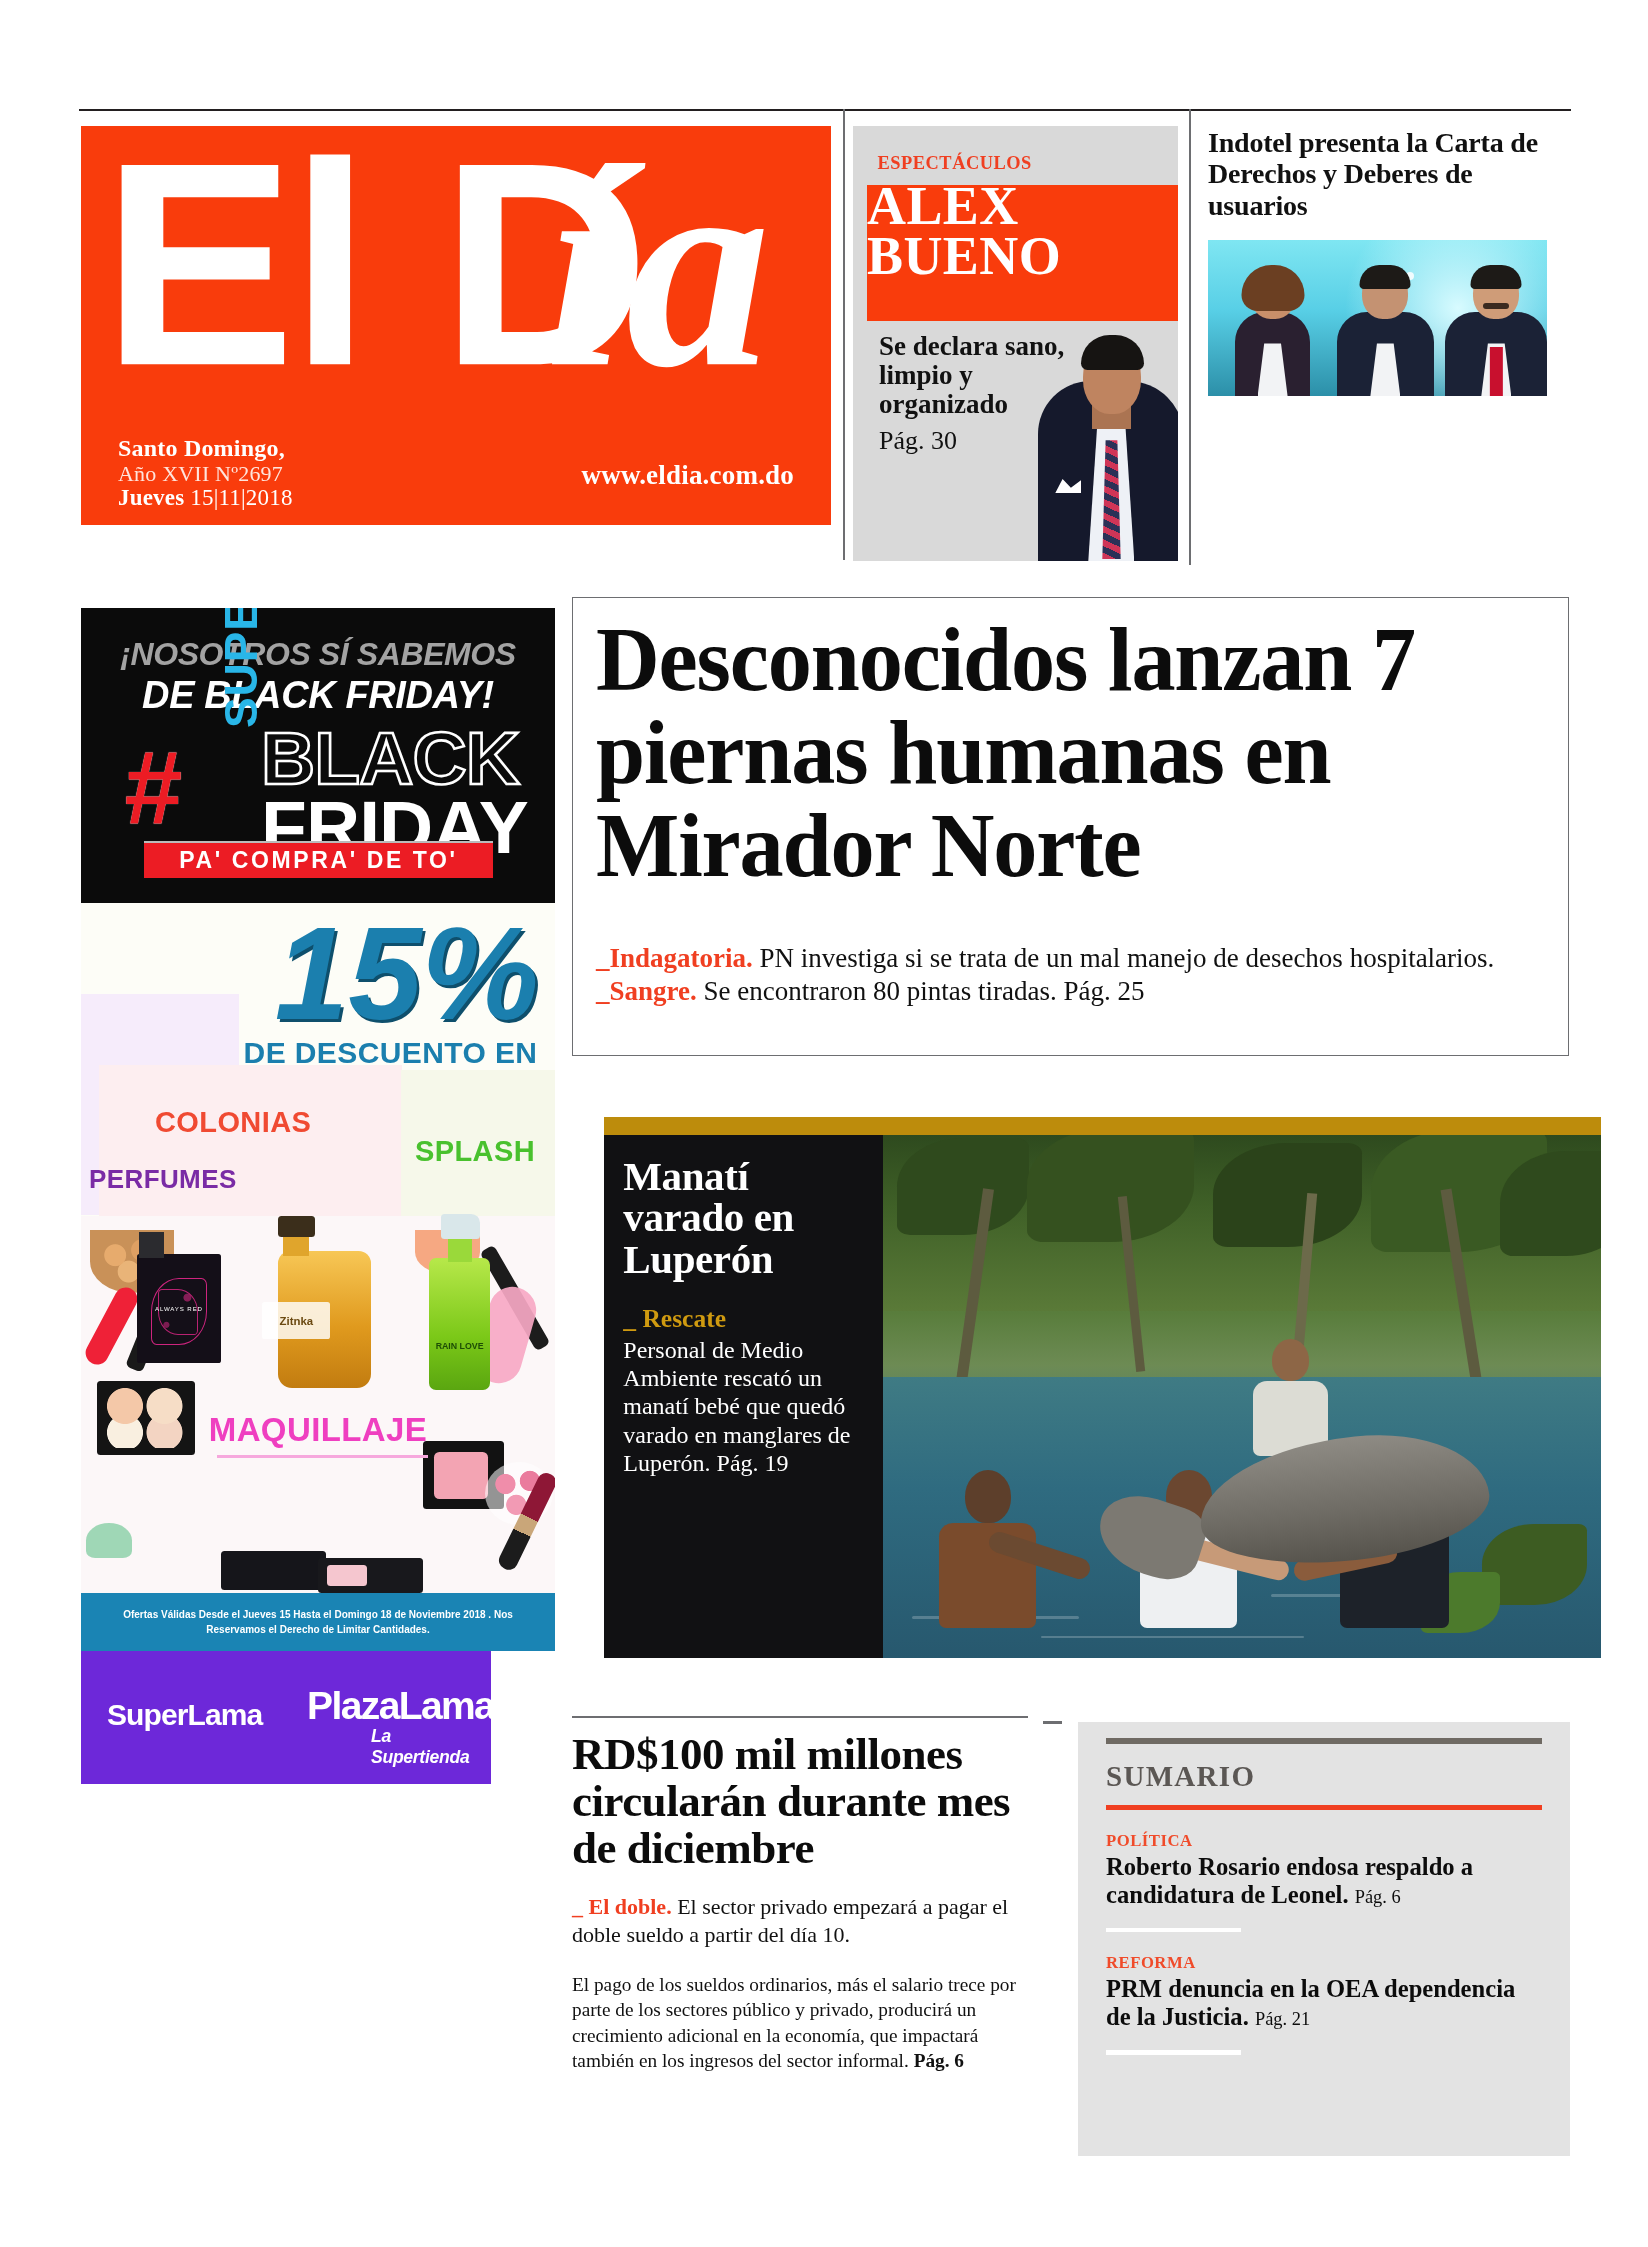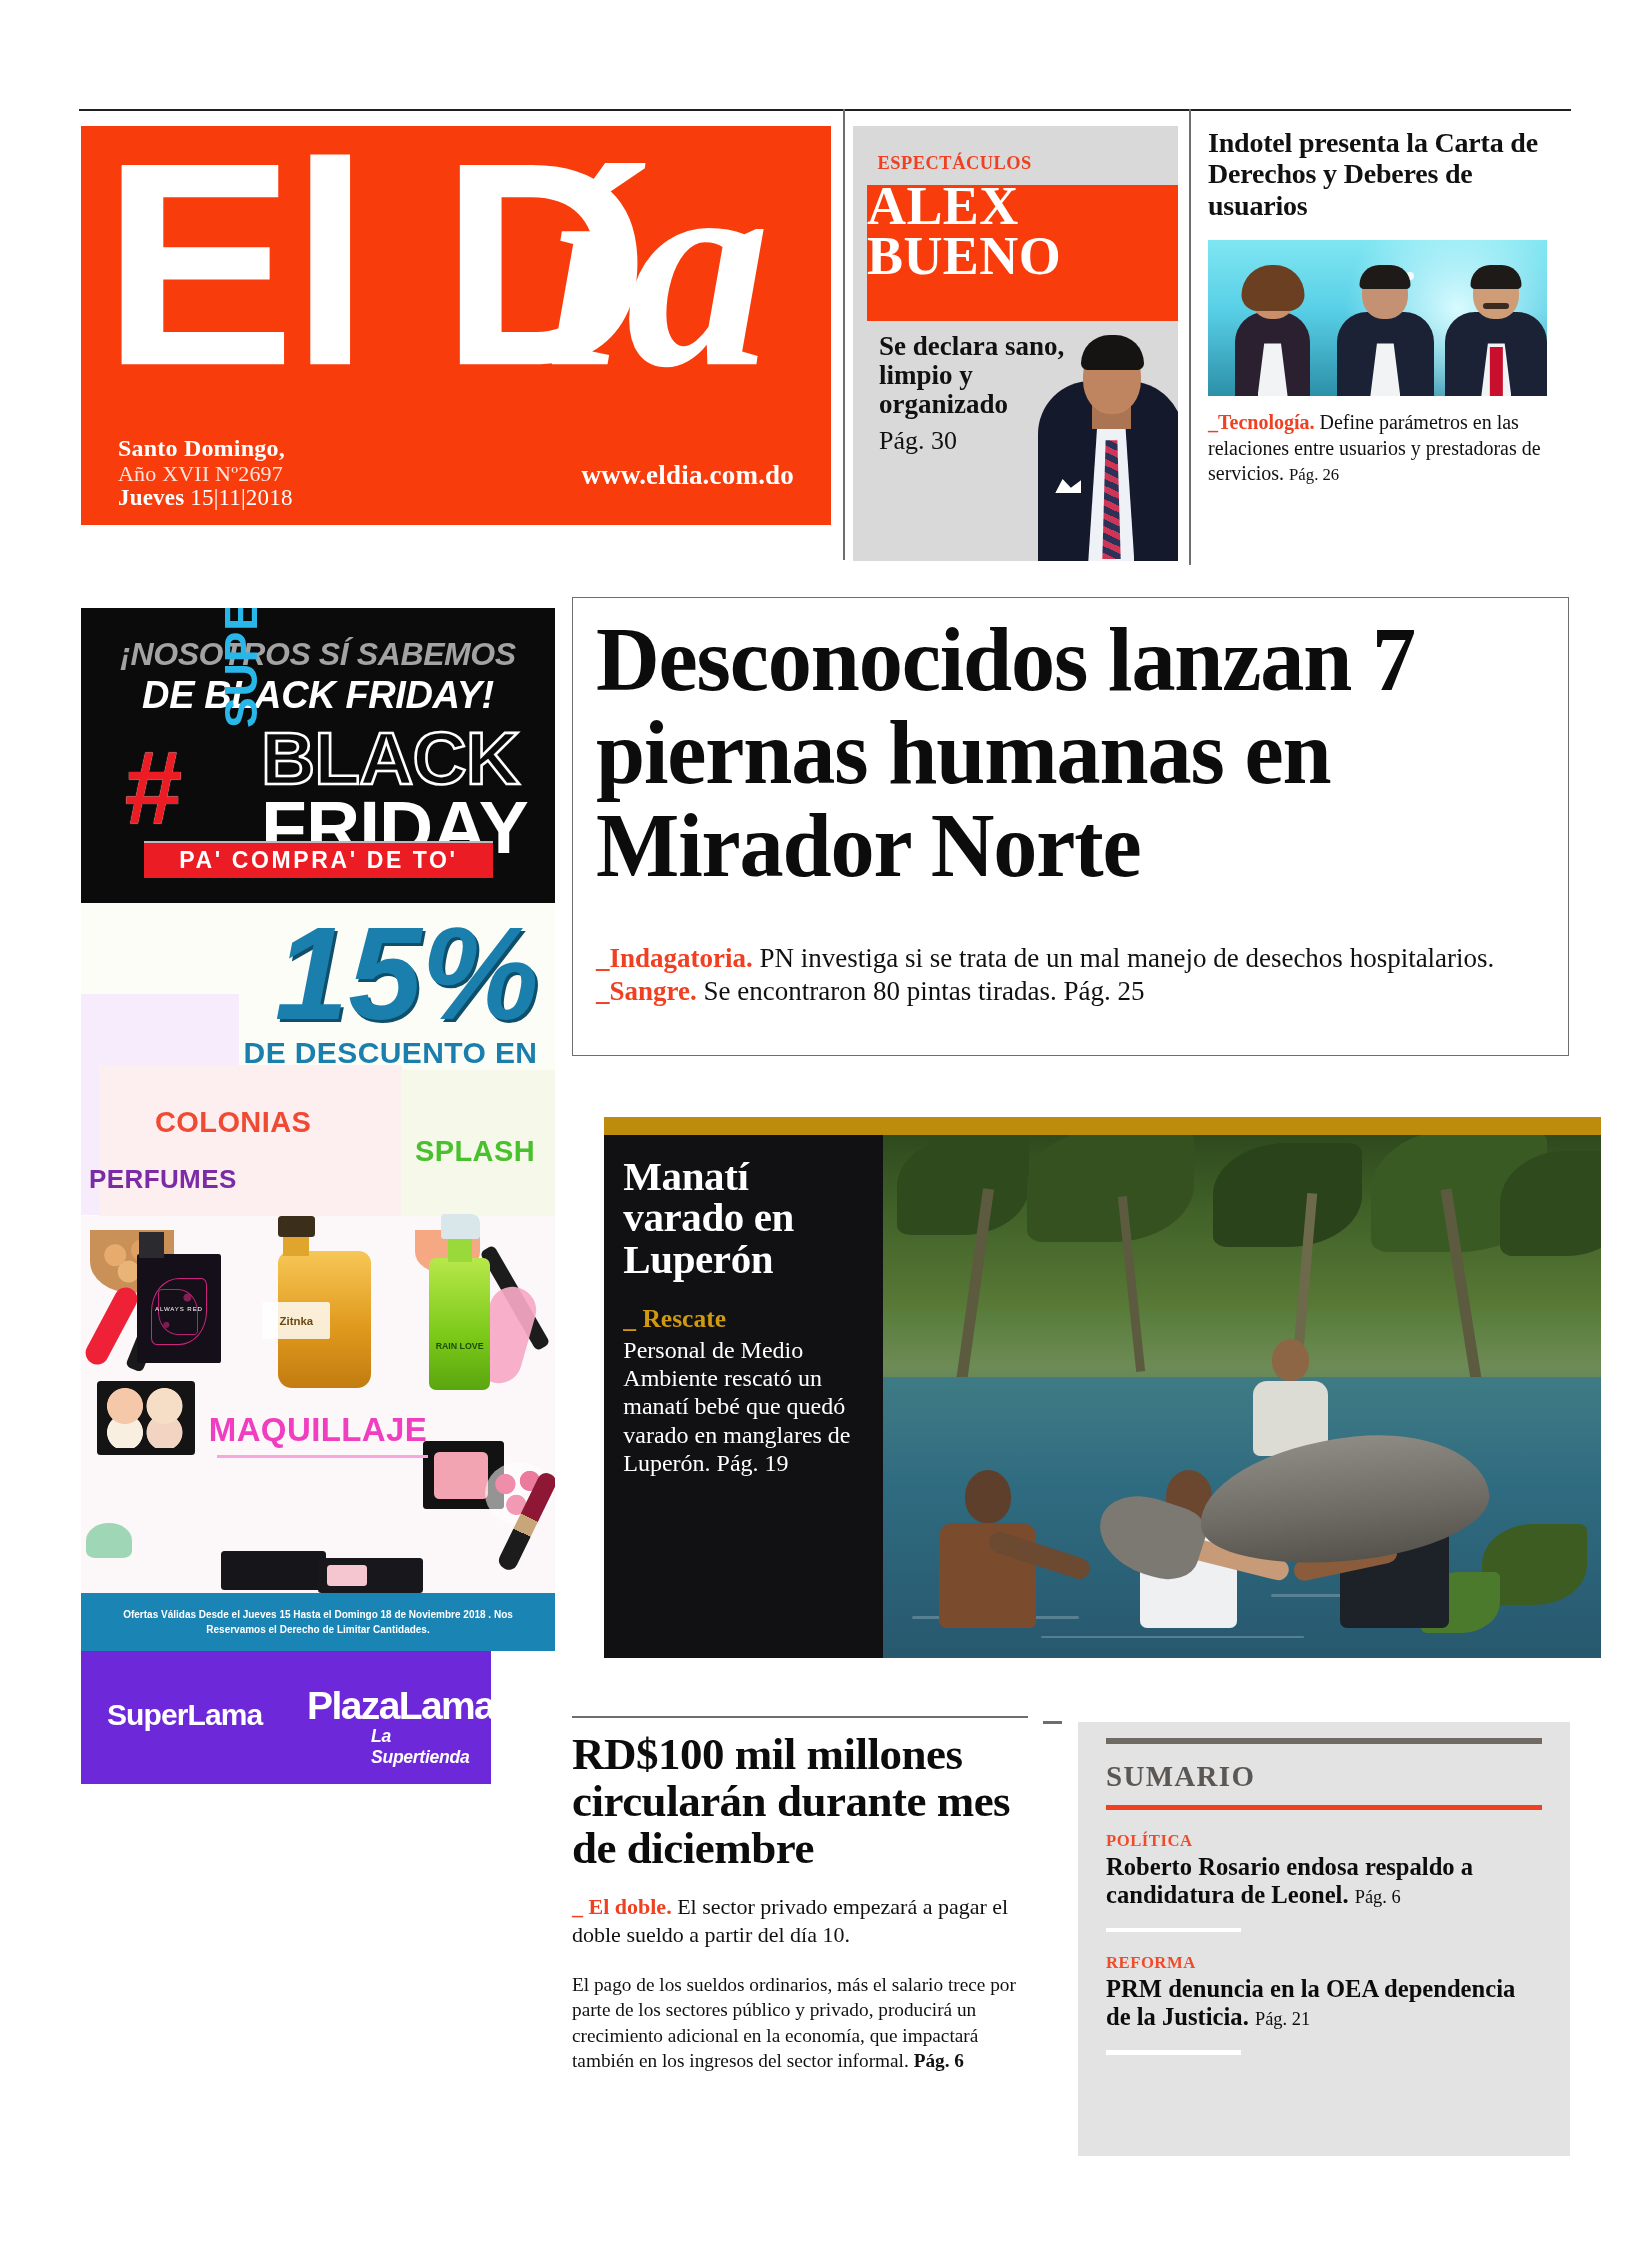--- a/index.html
+++ b/index.html
@@ -550,25 +550,20 @@
         <div class="ip-head ip-h3">
             <span class="ip-hair dark"></span>
             <span class="ip-mouth"></span>
           </div>
         <div class="ip-body">
             <span class="ip-shirt"></span>
             <span class="ip-tie red"></span>
           </div>
       </div>
     </div>
-    <div class="indotel-cap">
-      <span class="dash">_</span><span class="lbl">Tecnología.</span>
-      <span>Define parámetros en las relaciones entre usuarios y prestadoras de servicios.</span>
-      <span class="pg">Pág. 26</span>
-    </div>
   </div>
 
   <div class="lead-box">
     <div class="lead-title">Desconocidos lanzan 7 piernas humanas en Mirador Norte</div>
     <div class="lead-deck">
       <span class="dash">_</span><span class="lbl">Indagatoria.</span>
       <span>PN investiga si se trata de un mal manejo de desechos hospitalarios.</span>
       <span class="dash">_</span><span class="lbl">Sangre.</span>
       <span>Se encontraron 80 pintas tiradas. Pág. 25</span>
     </div>

